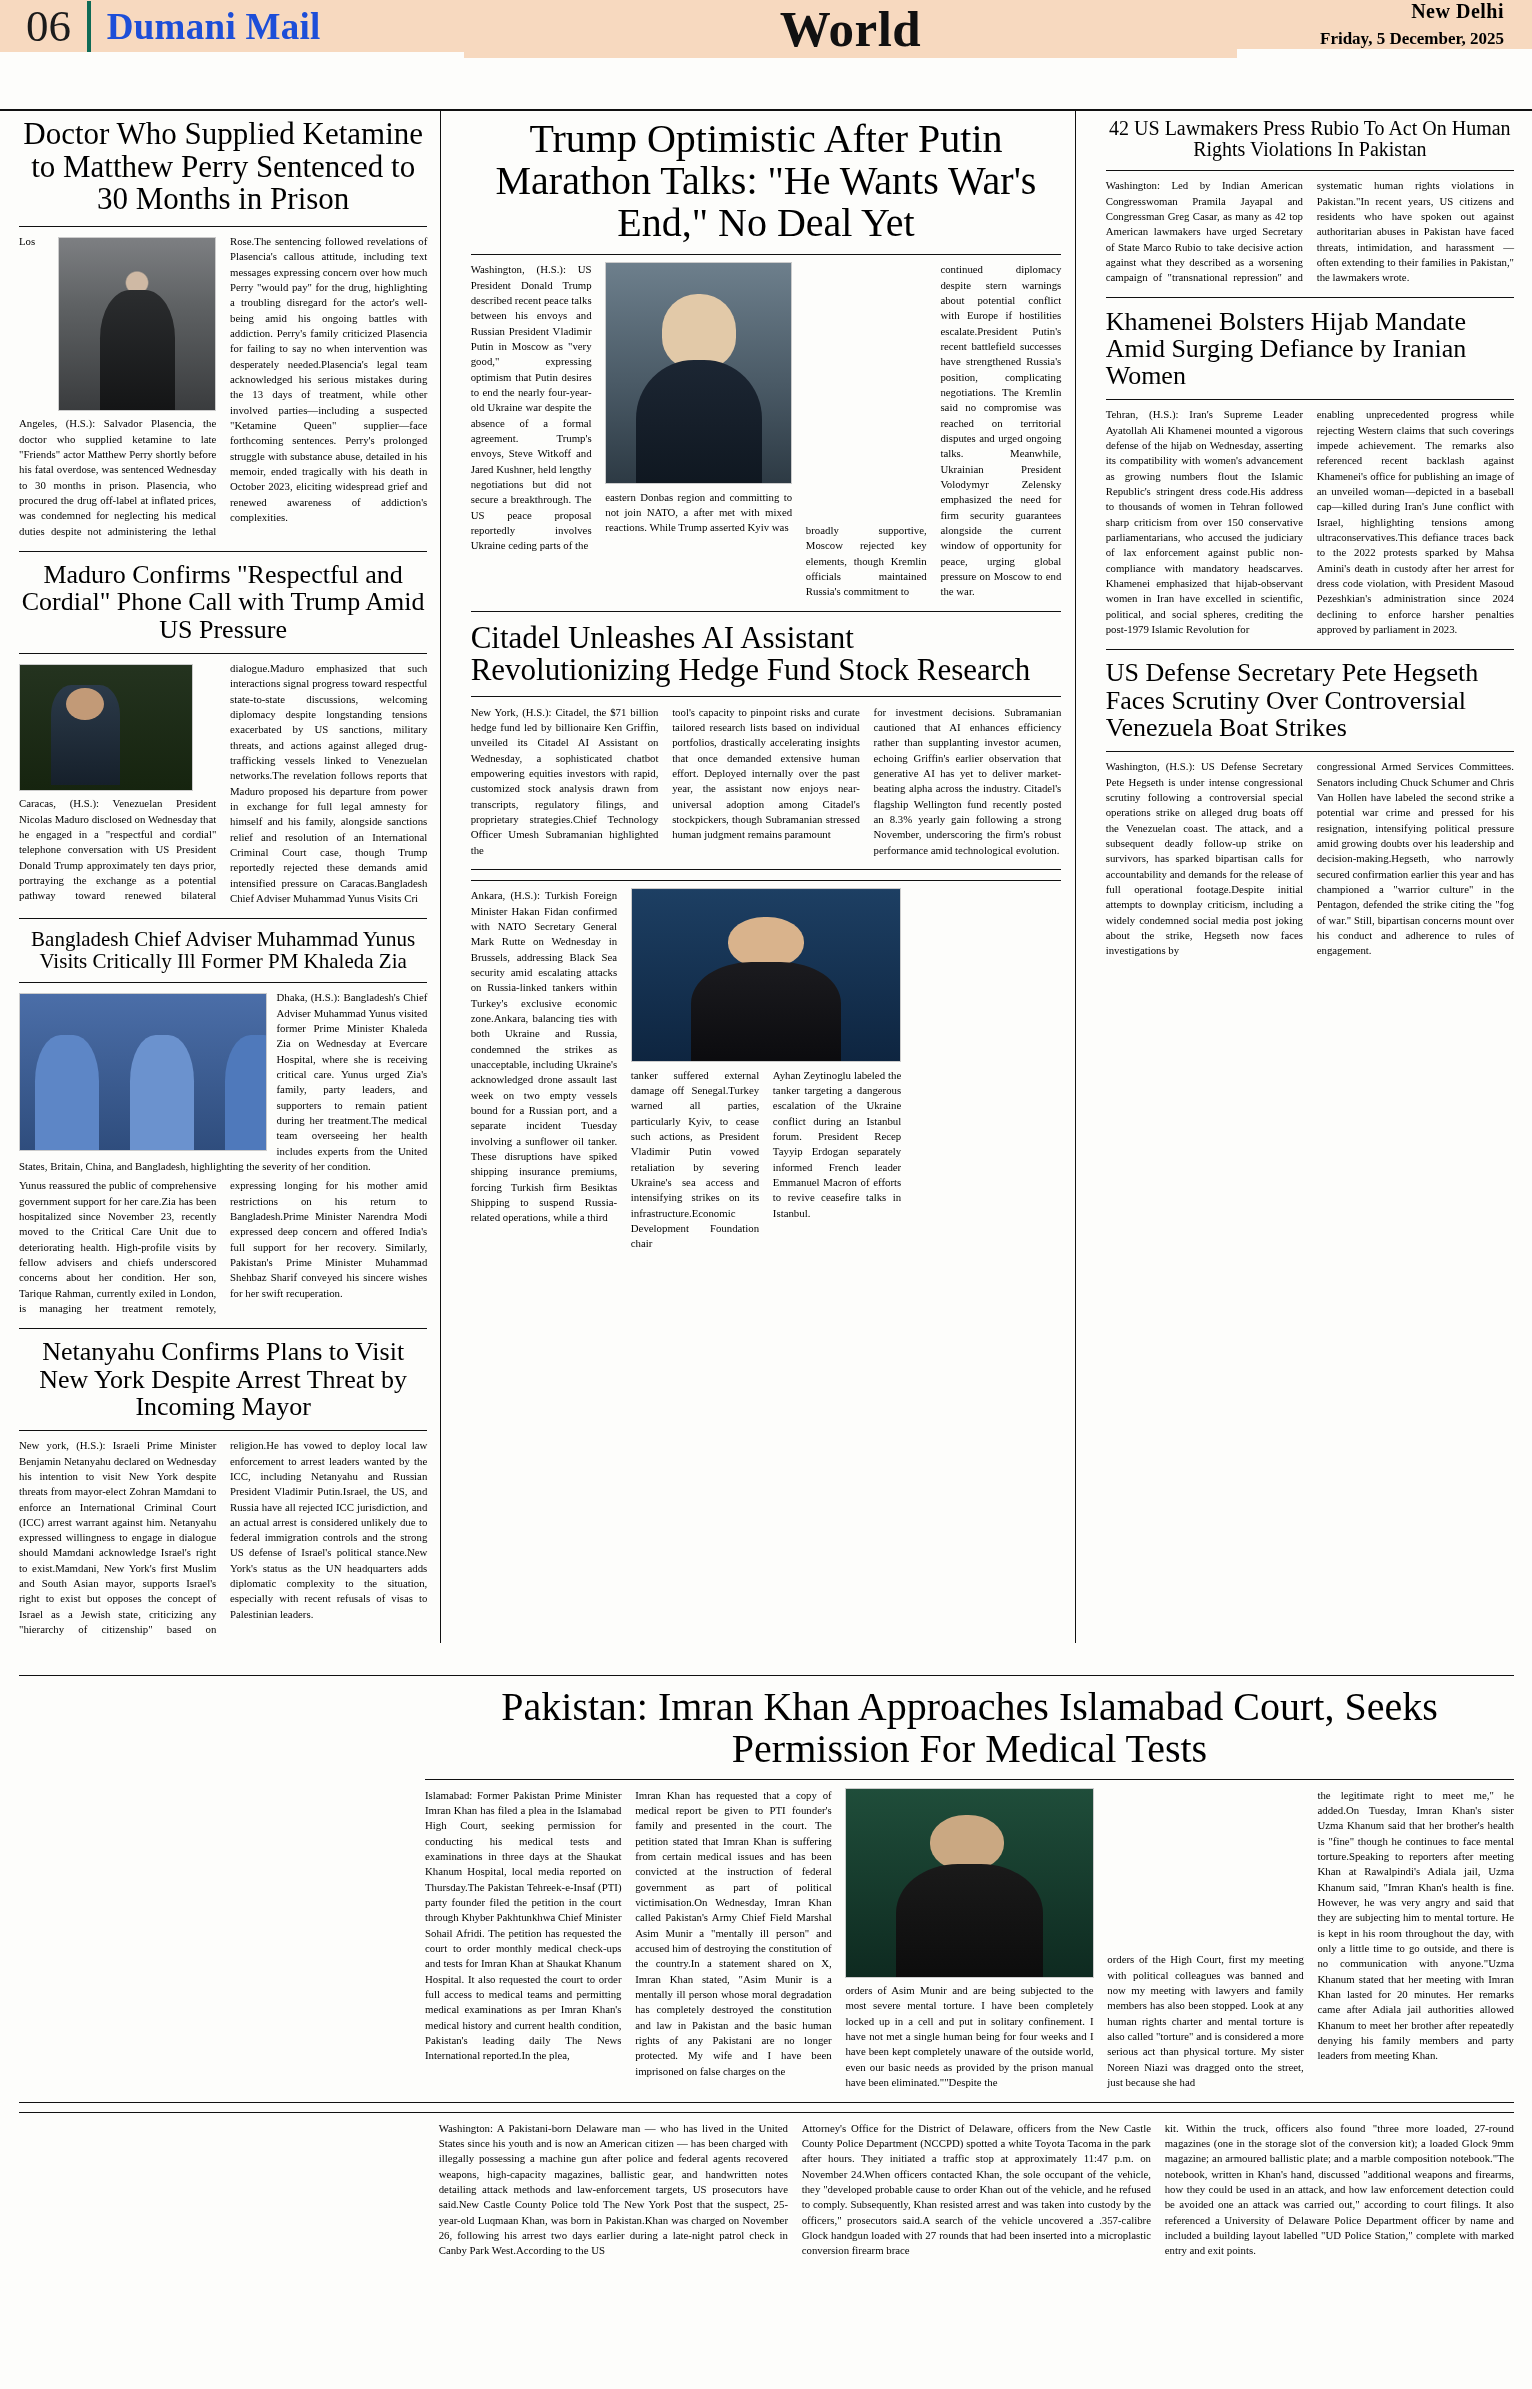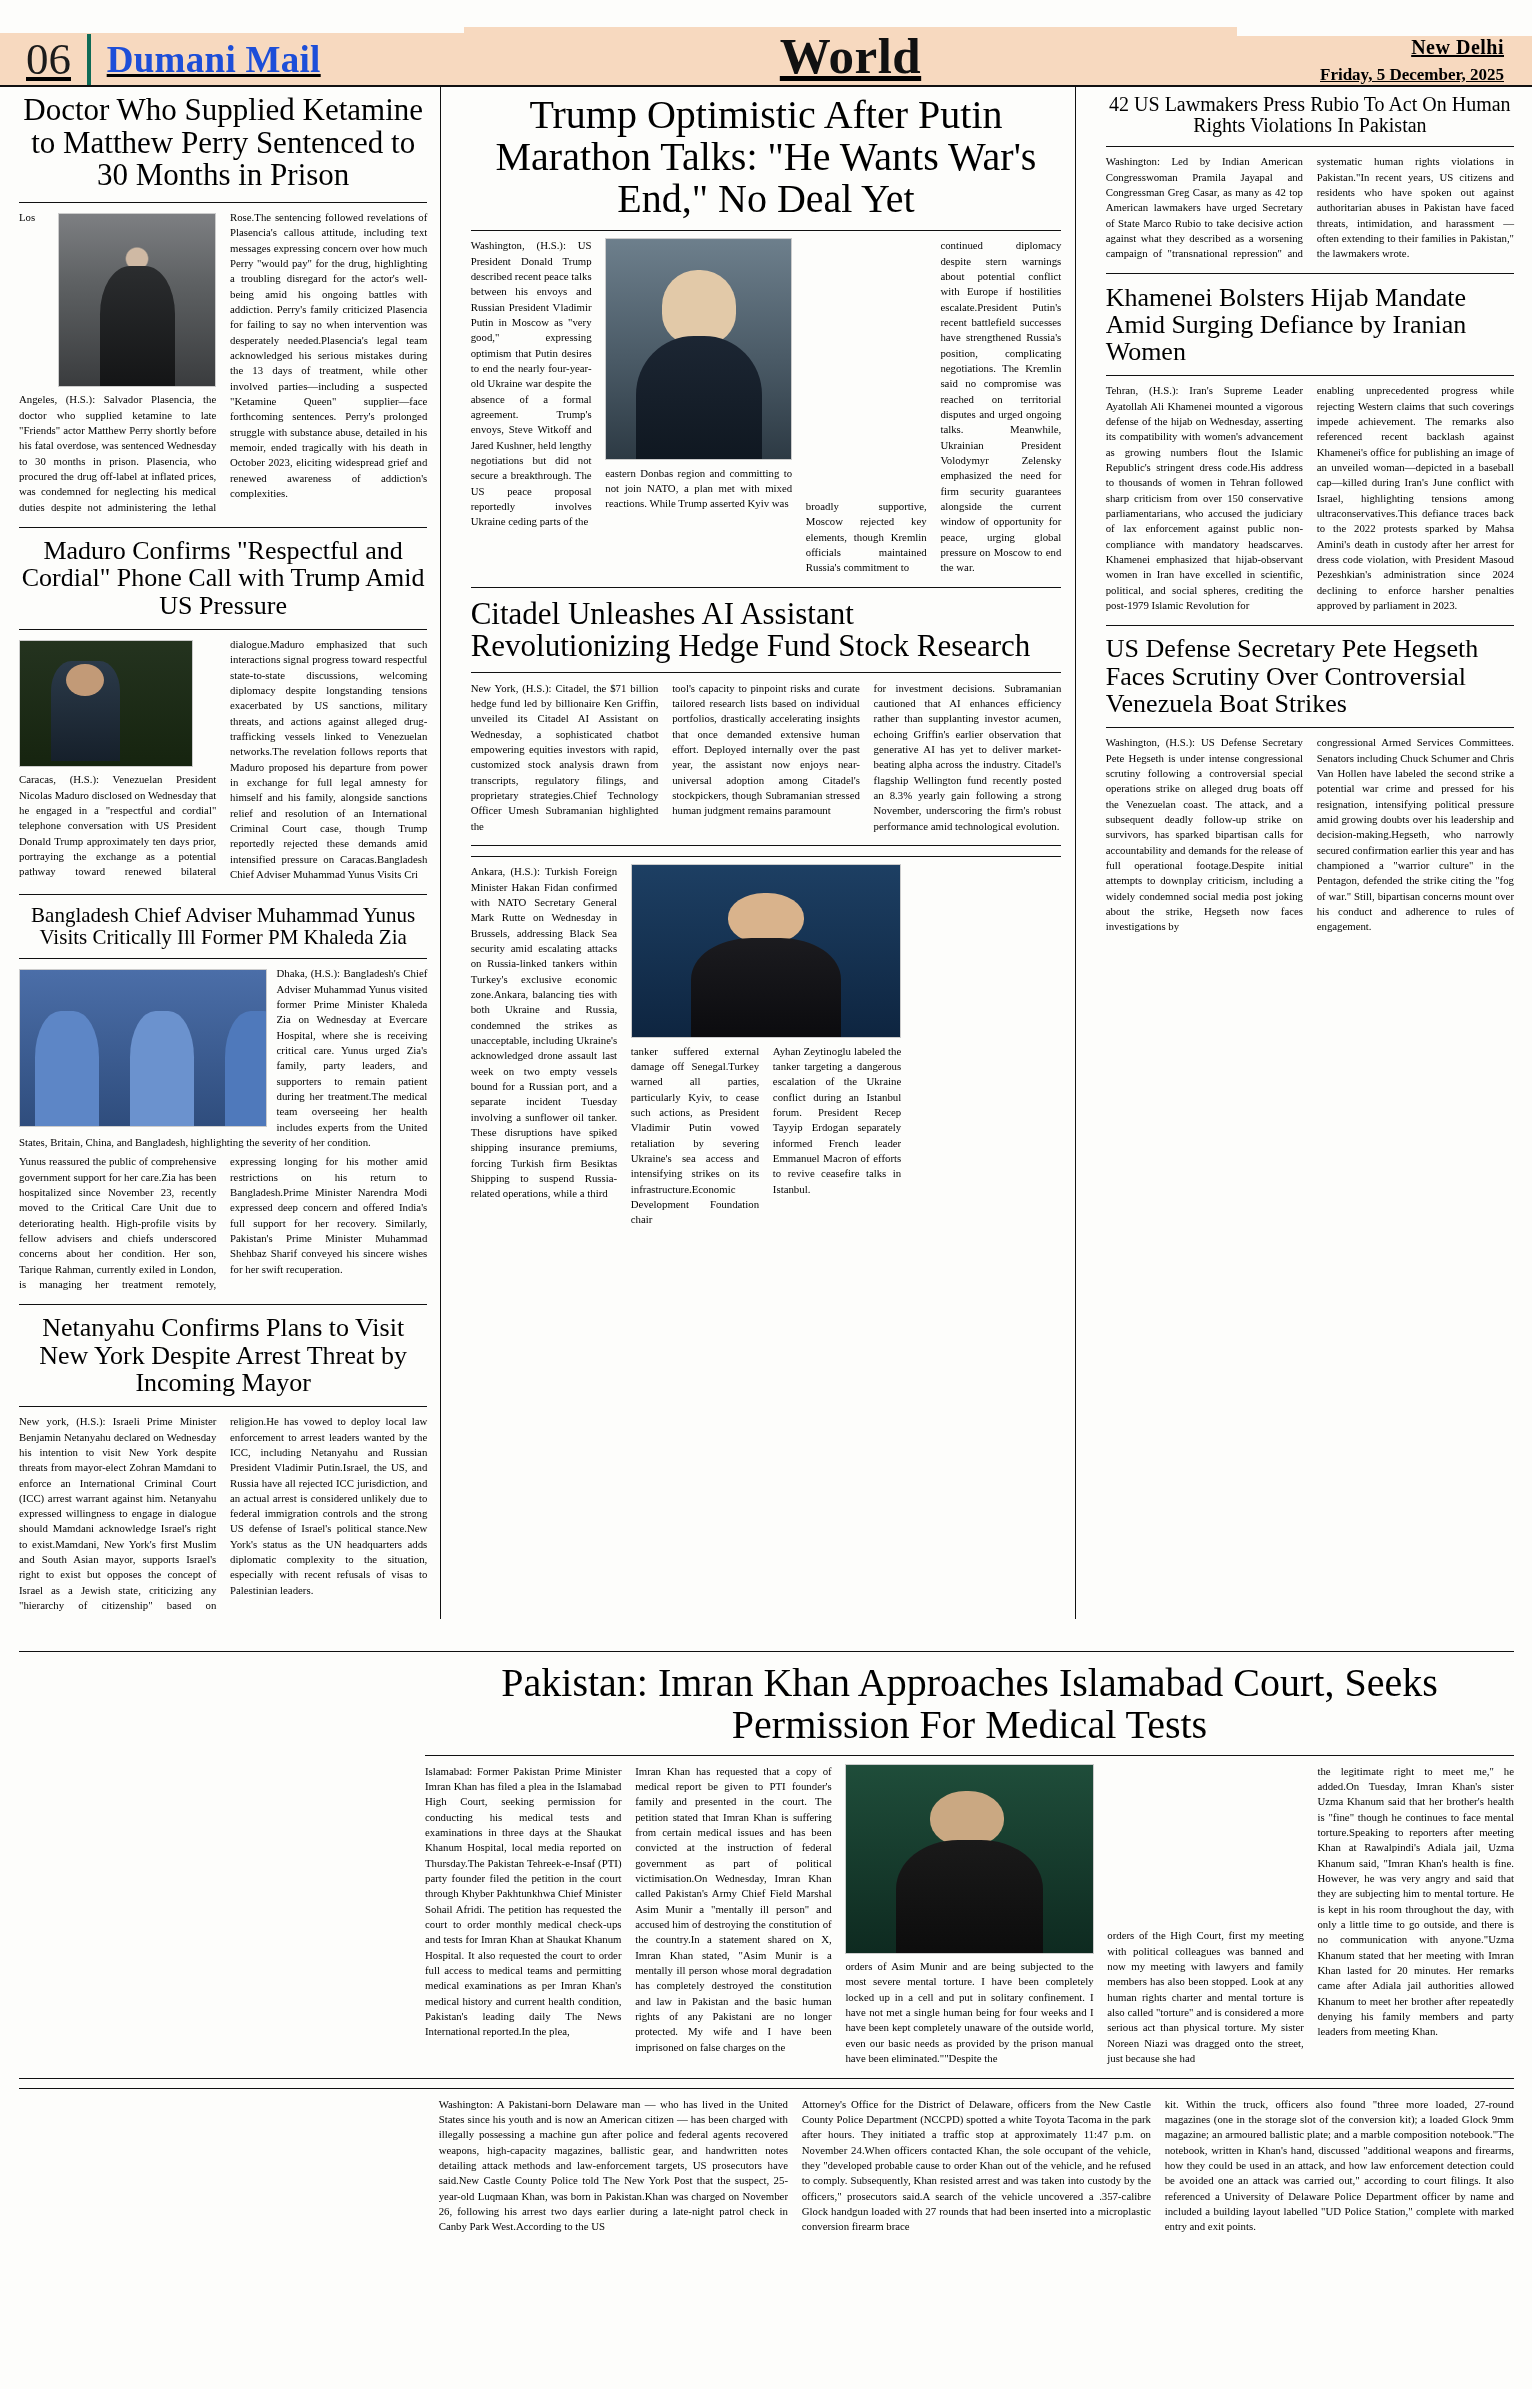--- a/index.html
+++ b/index.html
@@ -14,24 +14,23 @@
     width: 1533px;
     min-height: 2389px;
     background: #fdfdfb;
     padding: 0;
     position: relative;
   }
 
   
   .masthead {
     display: flex;
-    align-items: flex-end;
+    align-items: flex-start;
     border-bottom: 2.1px solid #111;
-    height: 87px;
-    text-decoration: underline;
+    height: 111px;
   }
   .mh-left {
     background: #f7d9bf;
     width: 464px;
     display: flex;
     align-items: center;
     padding-left: 26px;
     gap: 16px;
   }
   .mh-pagenum {
@@ -303,21 +302,21 @@
 
     <div class="col-mid">
 
       <div class="article">
         <h1 class="headline hl-xl">Trump Optimistic After Putin Marathon Talks: "He Wants War's End," No Deal Yet</h1>
         <hr class="hrule-thin">
         <div style="display:flex; gap:13.7px;">
           <div class="body-text" style="width:22%;">Washington, (H.S.): US President Donald Trump described recent peace talks between his envoys and Russian President Vladimir Putin in Moscow as "very good," expressing optimism that Putin desires to end the nearly four-year-old Ukraine war despite the absence of a formal agreement. Trump's envoys, Steve Witkoff and Jared Kushner, held lengthy negotiations but did not secure a breakthrough. The US peace proposal reportedly involves Ukraine ceding parts of the</div>
           <div style="width:34%;">
             <div class="ph ph-trump photo" style="width:100%;height:222px;"></div>
-            <div class="body-text" style="margin-top:5.3px;">eastern Donbas region and committing to not join NATO, a plan met with mixed reactions. While Trump asserted Kyiv was</div>
+            <div class="body-text" style="margin-top:5.3px;">eastern Donbas region and committing to not join NATO, a after met with mixed reactions. While Trump asserted Kyiv was</div>
           </div>
           <div style="width:22%; display:flex; align-items:flex-end;">
             <div class="body-text" style="width:100%;">broadly supportive, Moscow rejected key elements, though Kremlin officials maintained Russia's commitment to</div>
           </div>
           <div class="body-text" style="width:22%;">continued diplomacy despite stern warnings about potential conflict with Europe if hostilities escalate.President Putin's recent battlefield successes have strengthened Russia's position, complicating negotiations. The Kremlin said no compromise was reached on territorial disputes and urged ongoing talks. Meanwhile, Ukrainian President Volodymyr Zelensky emphasized the need for firm security guarantees alongside the current window of opportunity for peace, urging global pressure on Moscow to end the war.</div>
         </div>
       </div>
 
       <hr class="hrule">
 

